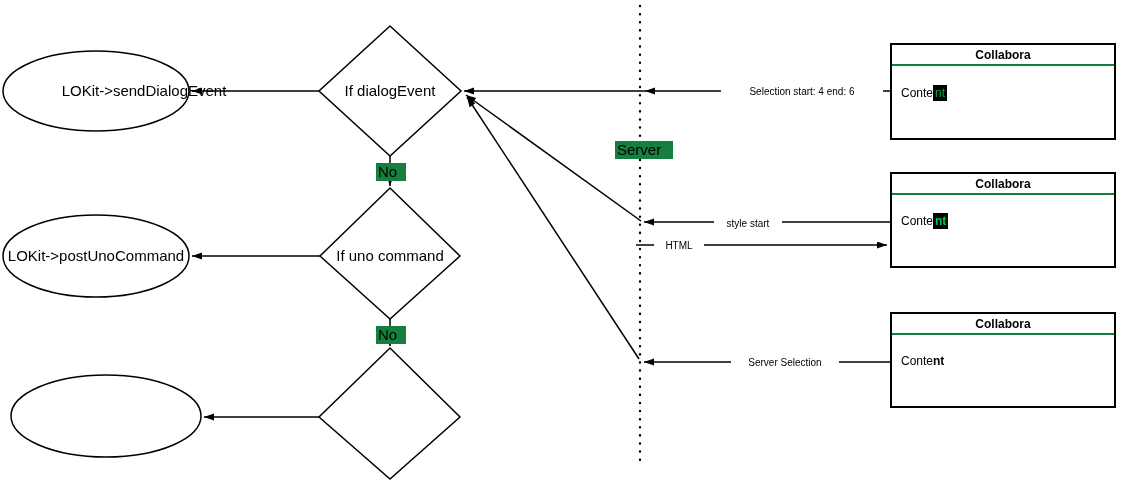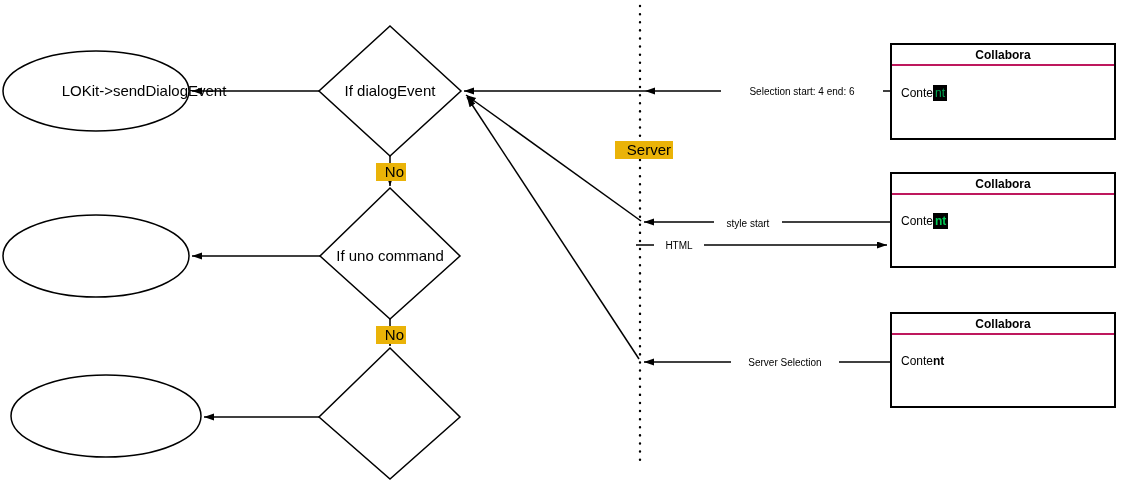--- a/index.html
+++ b/index.html
@@ -10,29 +10,29 @@
   #wires{position:absolute;left:0;top:0;width:1121px;height:482px;}
   .node-label{
     position:absolute;display:flex;align-items:center;justify-content:center;
     text-align:center;font-size:15px;line-height:18px;color:#000;
   }
   .wire-label{
     position:absolute;background:#ffffff;font-size:10px;line-height:17px;
     text-align:center;color:#000;white-space:nowrap;padding:0 2px;
   }
   .lane-label{
-    position:absolute;background:#eab308;font-size:15px;line-height:18px;
-    text-align:right;color:#000;white-space:nowrap;padding:0 2px;
+    position:absolute;background:#15803d;font-size:15px;line-height:18px;
+    text-align:left;color:#000;white-space:nowrap;padding:0 2px;
   }
   .collab-box{
     position:absolute;left:890px;width:226px;border:2px solid #000;
     background:#fff;box-sizing:border-box;
   }
   .collab-header{
-    height:19px;border-bottom:2px solid #be185d;display:flex;align-items:center;
+    height:19px;border-bottom:2px solid #15803d;display:flex;align-items:center;
     justify-content:center;font-size:12px;font-weight:bold;
   }
   .collab-body{font-size:12px;line-height:21px;}
   .hl-green-1{background:#000000;color:#00a651;padding:1px 2px;}
   .hl-green-2{background:#000000;color:#00c853;font-weight:bold;padding:1px 2px;}
   .bold-black{font-weight:bold;color:#000;}
 </style>
 </head>
 <body>
 
@@ -68,20 +68,21 @@
     <line x1="890" y1="222" x2="644" y2="222" stroke="#000" stroke-width="1.5" marker-end="url(#arr)"></line>
     <line x1="641" y1="221" x2="466" y2="95" stroke="#000" stroke-width="1.5" marker-end="url(#arr)"></line>
 
     <line x1="636" y1="245" x2="887" y2="245" stroke="#000" stroke-width="1.5" marker-end="url(#arr)"></line>
 
     <line x1="890" y1="362" x2="644" y2="362" stroke="#000" stroke-width="1.5" marker-end="url(#arr)"></line>
     <line x1="639" y1="359" x2="467" y2="97" stroke="#000" stroke-width="1.5" marker-end="url(#arr)"></line>
   </svg>
 
   <div class="node-label" style="left:3px;top:82px;width:186px;margin-left:48px;">LOKit-&gt;sendDialogEvent</div>
+  <div class="node-label" style="left:3px;top:247px;width:186px;">LOKit-&gt;postUnoCommand</div>
 
   <div class="node-label" style="left:320px;top:247px;width:140px;">If uno command</div>
   <div class="node-label" style="left:320px;top:82px;width:140px;">If dialogEvent</div>
 
   <div class="lane-label" style="left:376px;top:163px;width:26px;">No</div>
   <div class="lane-label" style="left:376px;top:326px;width:26px;">No</div>
 
   <div class="lane-label" style="left:615px;top:141px;width:54px;">Server</div>
 
   <div class="wire-label" style="left:721px;top:83px;width:158px;">Selection start: 4 end: 6</div>

